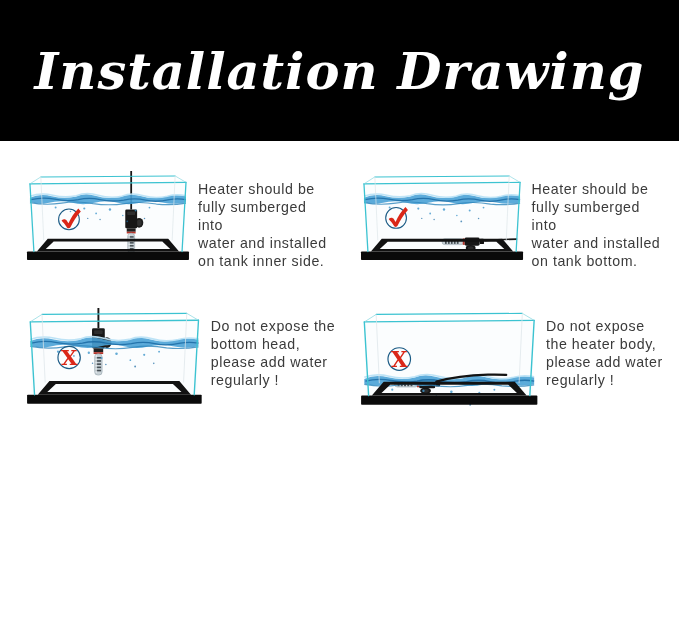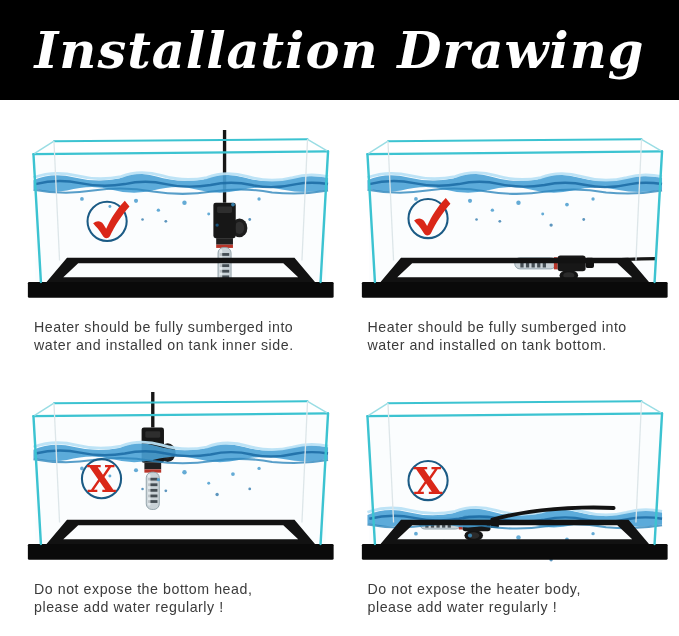--- a/index.html
+++ b/index.html
@@ -1,36 +1,36 @@
 <!DOCTYPE html>
 <html><head>
 <meta charset="utf-8">
 <style>
   html,body{margin:0;padding:0;}
   body{
     width:679px;height:636px;background:#ffffff;overflow:hidden;
     font-family:"Liberation Sans", sans-serif;
   }
   .banner{
-    width:679px;height:100px;background:#000000;
+    width:679px;height:141px;background:#000000;
     display:flex;align-items:center;justify-content:center;
   }
   .banner h1{
     margin:0;color:#ffffff;
     font-family:"DejaVu Serif", serif;
     font-style:italic;font-weight:700;
     font-size:51px;letter-spacing:1px;white-space:nowrap;
   }
   .panels{
     display:grid;
     grid-template-columns:1fr 1fr;
     column-gap:24px;row-gap:24px;
     padding:30px 10px 0 26px;
   }
-  .panel{display:flex;flex-direction:column;}
+  .panel{display:flex;flex-direction:row;}
   .figure{width:100%;}
   .figure svg{display:block;width:100%;height:auto;}
   .caption{
     margin-top:9px;padding-left:8px;
     color:#3b3b3b;font-size:14.2px;line-height:1.27;
     letter-spacing:0.55px;white-space:pre-line;
   }
   .defs-holder{position:absolute;width:0;height:0;overflow:hidden;}
 </style>
 </head>

